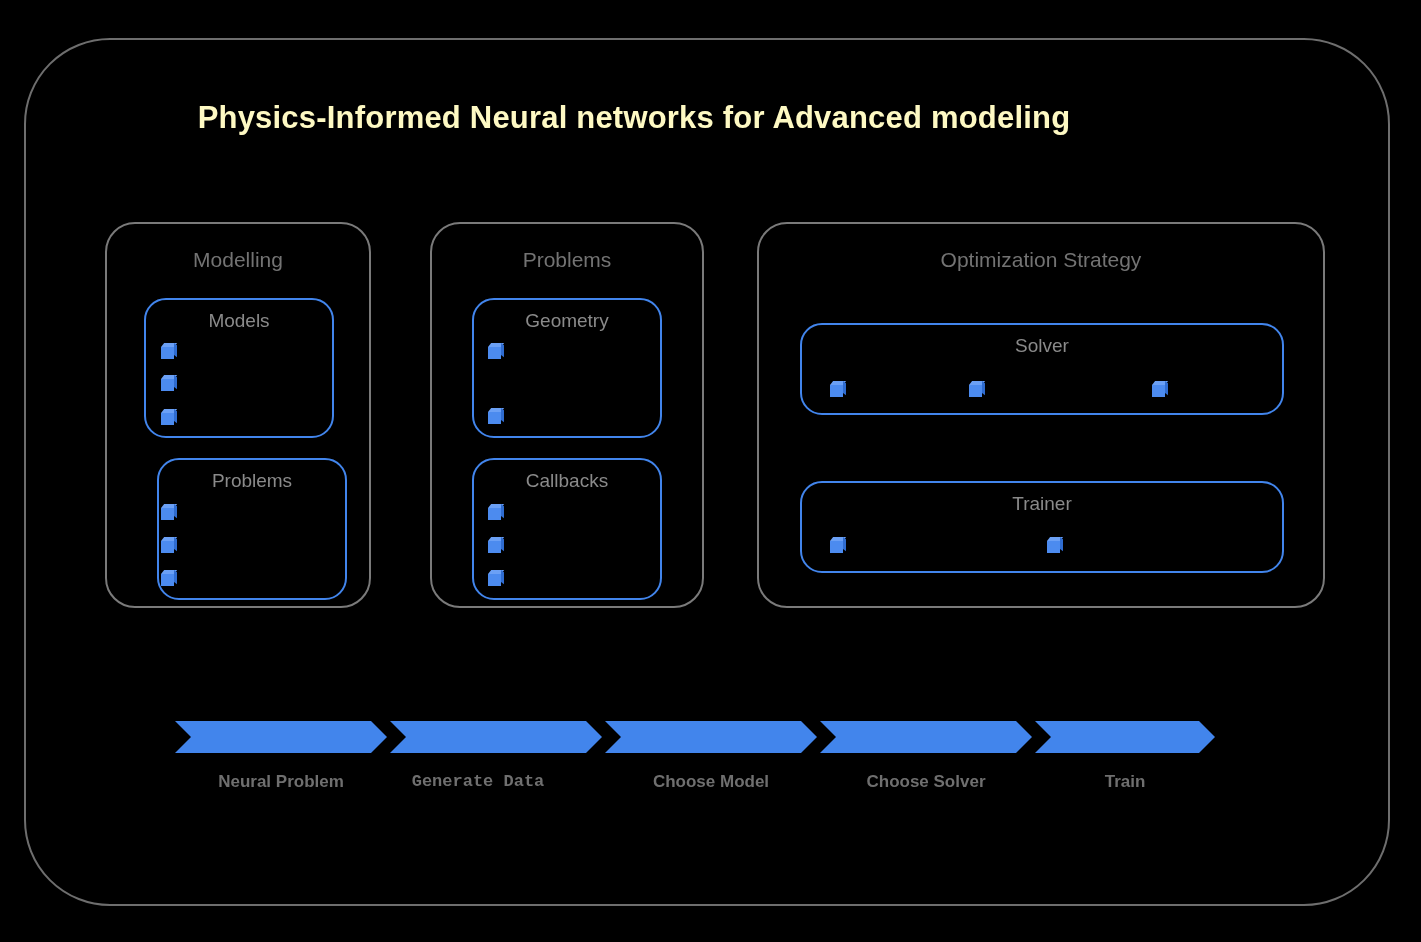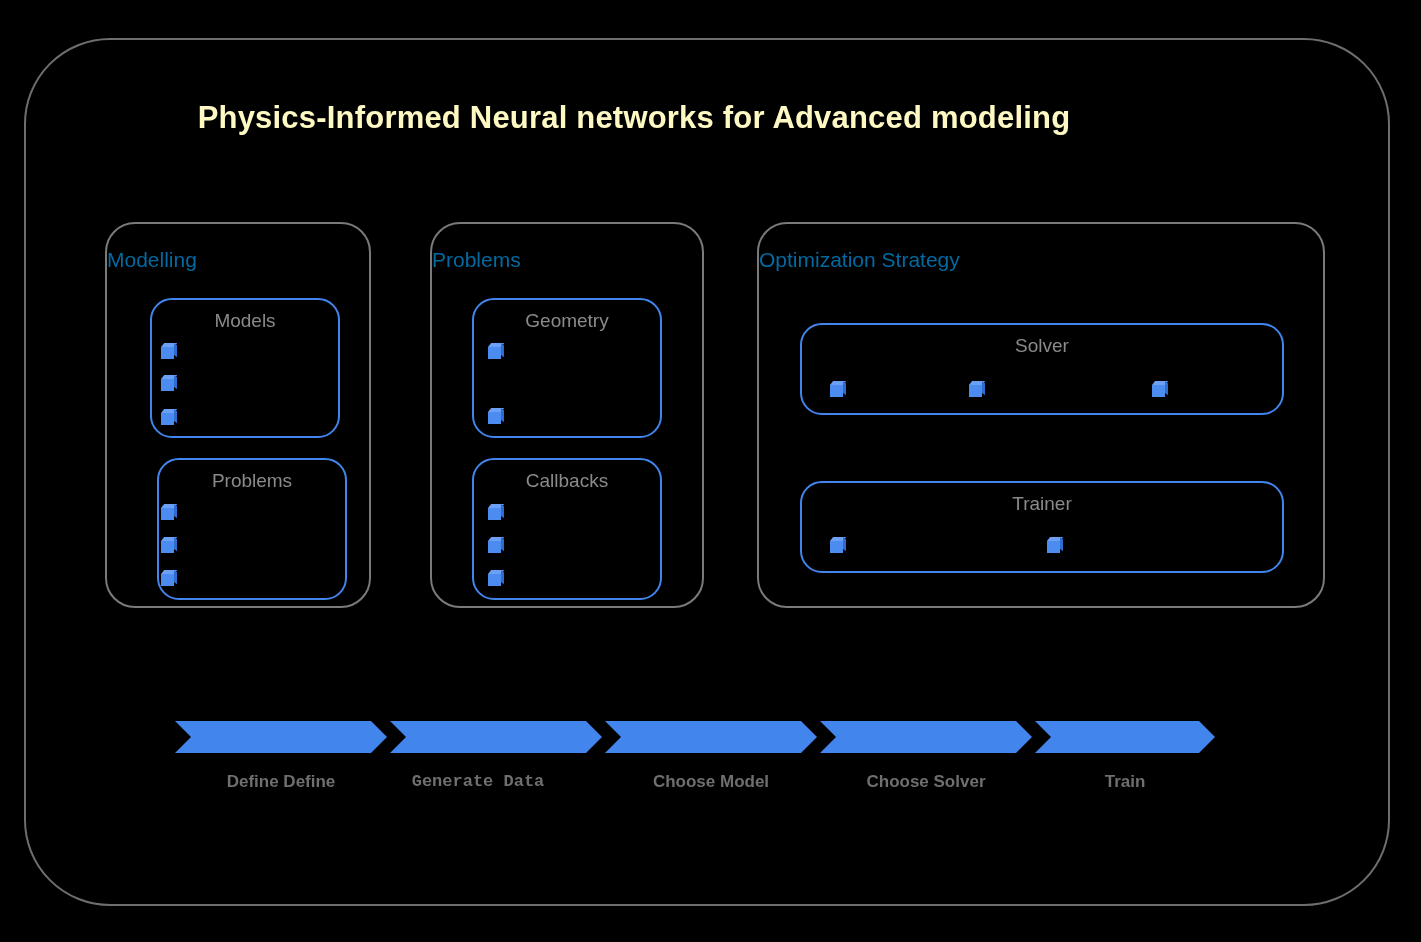--- a/index.html
+++ b/index.html
@@ -47,22 +47,22 @@
     position: absolute;
     border: 2px solid #7a7a7a;
     border-radius: 30px;
     box-sizing: border-box;
   }
   .group-title {
     position: absolute;
     left: 0;
     top: 24px;
     width: 100%;
-    text-align: left;
-    color: #0369a1;
+    text-align: center;
+    color: #737373;
     font-size: 21px;
     font-weight: normal;
     white-space: nowrap;
   }
 
   .group-modelling     { left: 105px; top: 222px; width: 266px; height: 386px; }
   .group-features      { left: 430px; top: 222px; width: 274px; height: 386px; }
   .group-optimization  { left: 757px; top: 222px; width: 568px; height: 386px; }
 
   
@@ -76,21 +76,21 @@
     position: absolute;
     left: 0;
     top: 10px;
     width: 100%;
     text-align: center;
     color: #8a8a8a;
     font-size: 19px;
     white-space: nowrap;
   }
 
-  .box-models    { left: 150px; top: 298px; width: 190px; height: 140px; }
+  .box-models    { left: 144px; top: 298px; width: 190px; height: 140px; }
   .box-problems  { left: 145px; top: 458px; width: 190px; height: 142px; margin-left: 12px; }
   .box-geometry  { left: 472px; top: 298px; width: 190px; height: 140px; padding-left: 39px; }
   .box-callbacks { left: 472px; top: 458px; width: 190px; height: 142px; }
   .box-solver    { left: 800px; top: 323px; width: 484px; height: 92px; }
   .box-trainer   { left: 800px; top: 481px; width: 484px; height: 92px; }
 
   
   .cube {
     position: absolute;
     width: 16px;
@@ -276,19 +276,19 @@
   </div>
 
   <div class="pipeline">
     <div class="chevron" style="left: 0px; width: 212px; clip-path: polygon(0px 0px, 196px 0px, 212px 16px, 196px 32px, 0px 32px, 16px 16px);"></div>
     <div class="chevron" style="left: 215px; width: 212px; clip-path: polygon(0px 0px, 196px 0px, 212px 16px, 196px 32px, 0px 32px, 16px 16px);"></div>
     <div class="chevron" style="left: 430px; width: 212px; clip-path: polygon(0px 0px, 196px 0px, 212px 16px, 196px 32px, 0px 32px, 16px 16px);"></div>
     <div class="chevron" style="left: 645px; width: 212px; clip-path: polygon(0px 0px, 196px 0px, 212px 16px, 196px 32px, 0px 32px, 16px 16px);"></div>
     <div class="chevron" style="left: 860px; width: 180px; clip-path: polygon(0px 0px, 164px 0px, 180px 16px, 164px 32px, 0px 32px, 16px 16px);"></div>
   </div>
 
-  <div class="step-label" style="left:175px;  width:212px;">Define Define</div>
+  <div class="step-label" style="left:175px;  width:212px;">Neural Problem</div>
   <div class="step-label" style="left:372px;  width:212px;font-family:Liberation Mono, monospace;">Generate Data</div>
   <div class="step-label" style="left:605px;  width:212px;">Choose Model</div>
   <div class="step-label" style="left:820px;  width:212px;">Choose Solver</div>
   <div class="step-label" style="left:1035px; width:180px;">Train</div>
 
 </div>
 
 </body></html>

